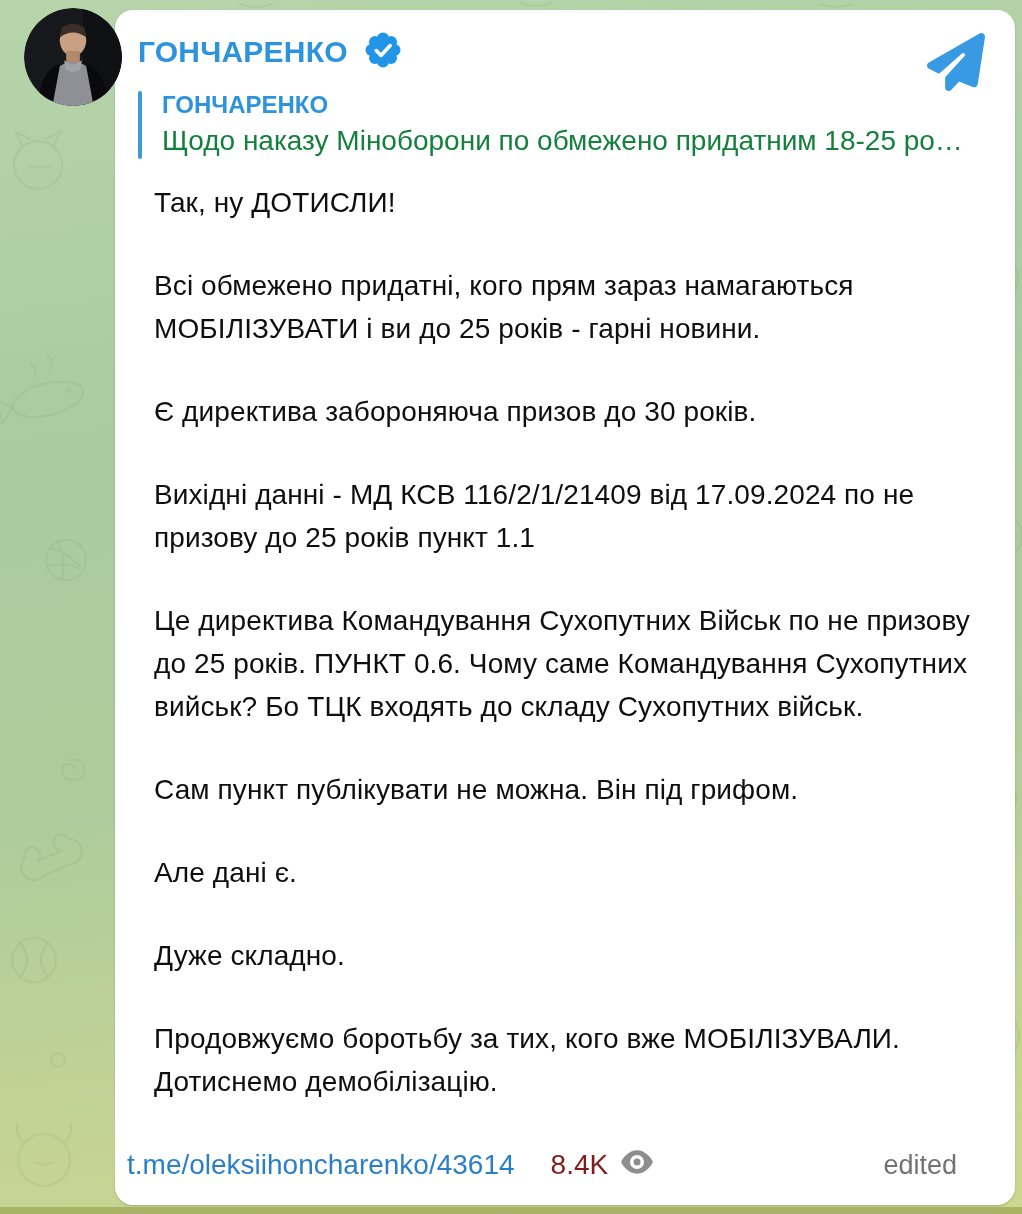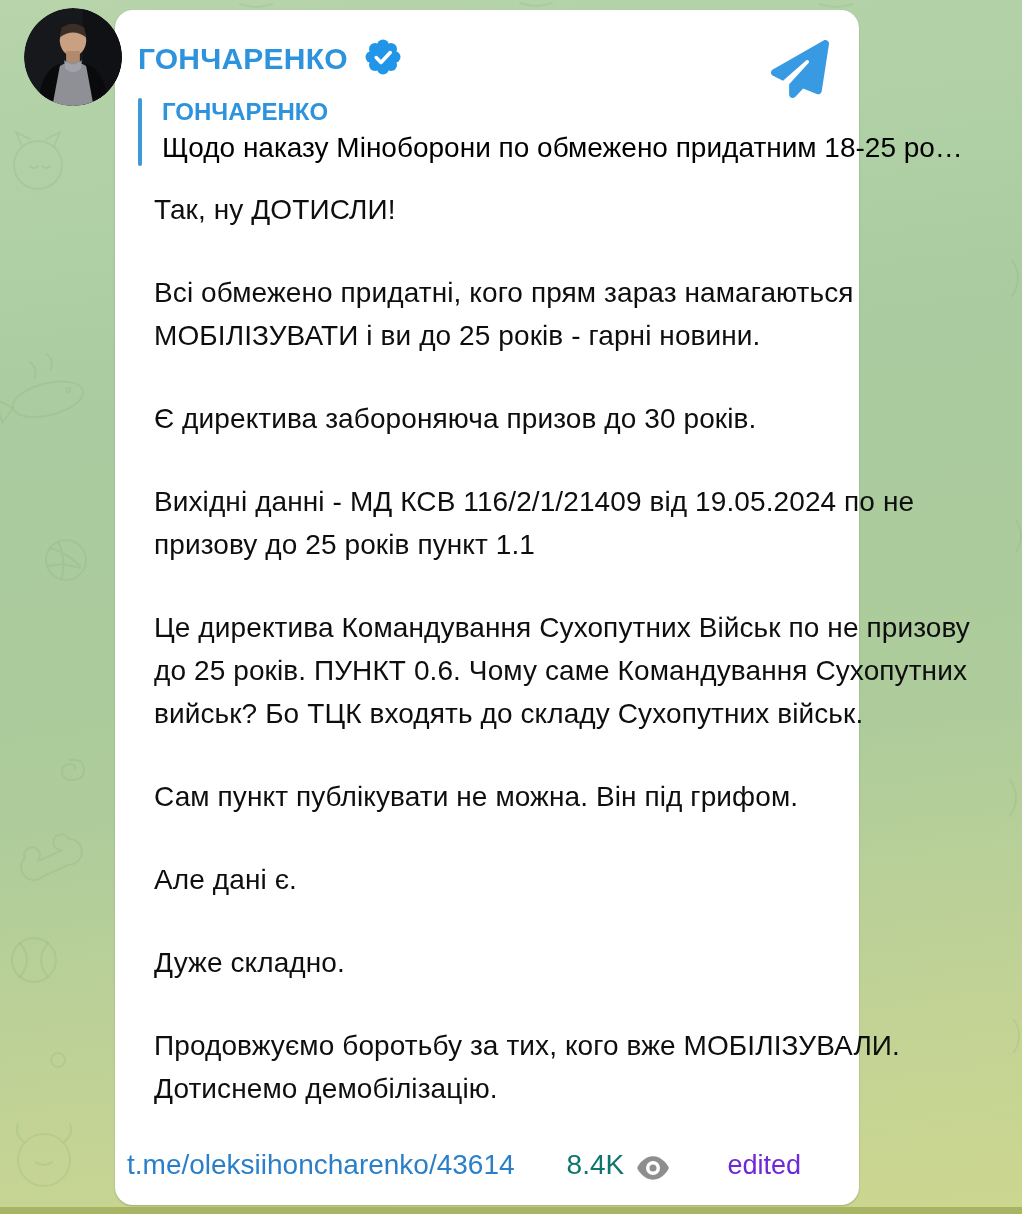--- a/index.html
+++ b/index.html
@@ -9,52 +9,52 @@
     background:linear-gradient(173deg,#b7d4ab 0%,#a9cb9f 34%,#aecc9b 62%,#c3d395 85%,#ccd78f 100%);
   }
   .doodles{position:absolute;inset:0;z-index:0;pointer-events:none;}
   .doodles *{stroke:#6f9c66;fill:none;stroke-width:2;opacity:.38;stroke-linecap:round;}
   .bottom-strip{position:absolute;left:0;bottom:0;width:1022px;height:7px;background:#a9b364;z-index:3;}
   .avatar{
     position:absolute;left:24px;top:8px;width:98px;height:98px;border-radius:50%;
     overflow:hidden;z-index:2;cursor:pointer;
   }
   .bubble{
-    position:absolute;left:115px;top:10px;width:744px;height:1195px;
+    position:absolute;left:115px;top:10px;width:900px;height:1195px;
     background:#ffffff;border-radius:18px;z-index:1;
     box-shadow:0 1px 2px rgba(50,70,35,.28);
-    box-sizing:border-box;padding:28px 40px 0 23px;
+    box-sizing:border-box;padding:21px 40px 0 23px;
   }
   .header-row{position:relative;height:44px;}
   .channel-title{
     display:inline-block;font-size:30px;font-weight:700;color:#2e93dd;
     line-height:38px;cursor:pointer;letter-spacing:.2px;
   }
   .verified{display:inline-block;vertical-align:-7px;margin-left:12px;}
   .plane{position:absolute;right:-10px;top:2px;width:58px;height:58px;cursor:pointer;}
   .reply{
     margin-top:14px;position:relative;padding-left:24px;cursor:pointer;width:840px;
   }
   .reply-bar{position:absolute;left:0;top:2px;bottom:2px;width:4px;border-radius:2px;background:#3d9ad9;}
   .reply-author{font-size:24px;font-weight:700;color:#2e93dd;line-height:32px;}
   .reply-quote{
-    font-size:28px;color:#000000;line-height:40px;
+    font-size:28px;color:#15803d;line-height:40px;
     white-space:nowrap;overflow:hidden;max-width:836px;
   }
   .body-text{margin-top:20px;width:840px;font-size:28px;line-height:43px;color:#0e0e0e;letter-spacing:.1px;}
   .body-text p{margin:0 0 40px 16px;}
   .body-text p:last-child{margin-bottom:0;}
   .footer{
     position:absolute;left:12px;right:40px;bottom:24px;
     display:flex;align-items:center;font-size:28px;
   }
   .msg-link{color:#2b7fc9;cursor:pointer;text-decoration:none;}
-  .views{margin-left:52px;color:#0f766e;display:flex;align-items:flex-end;}
+  .views{margin-left:36px;color:#7f1d1d;display:flex;align-items:flex-start;}
   .views-count{margin-right:12px;font-size:28px;}
-  .meta-right{margin-left:auto;color:#6d28d9;display:flex;align-items:center;font-size:27px;}
+  .meta-right{margin-left:auto;color:#737373;display:flex;align-items:center;font-size:27px;}
   .edited-label{margin-right:18px;}
 </style>
 </head>
 <body>
 
 <svg class="doodles" width="1022" height="1214" viewBox="0 0 1022 1214">
   <g>
     <circle cx="38" cy="165" r="24"></circle>
     <path d="M22 146 l-6 -14 l14 7"></path>
       <path d="M54 146 l6 -14 l-14 7"></path>
@@ -147,21 +147,21 @@
   <div class="reply">
     <span class="reply-bar"></span>
     <div class="reply-author">ГОНЧАРЕНКО</div>
     <div class="reply-quote">Щодо наказу Міноборони по обмежено придатним 18-25 ро…</div>
   </div>
 
   <div class="body-text">
     <p>Так, ну ДОТИСЛИ!</p>
     <p>Всі обмежено придатні, кого прям зараз намагаються МОБІЛІЗУВАТИ і ви до 25 років - гарні новини.</p>
     <p>Є директива забороняюча призов до 30 років.</p>
-    <p>Вихідні данні - МД КСВ 116/2/1/21409 від 19.05.2024 по не призову до 25 років пункт 1.1</p>
+    <p>Вихідні данні - МД КСВ 116/2/1/21409 від 17.09.2024 по не призову до 25 років пункт 1.1</p>
     <p>Це директива Командування Сухопутних Військ по не призову до 25 років. ПУНКТ 0.6. Чому саме Командування Сухопутних вийськ? Бо ТЦК входять до складу Сухопутних військ.</p>
     <p>Сам пункт публікувати не можна. Він під грифом.</p>
     <p>Але дані є.</p>
     <p>Дуже складно.</p>
     <p>Продовжуємо боротьбу за тих, кого вже МОБІЛІЗУВАЛИ. Дотиснемо демобілізацію.</p>
   </div>
 
   <div class="footer">
     <a class="msg-link">t.me/oleksiihoncharenko/43614</a>
     <span class="views">

